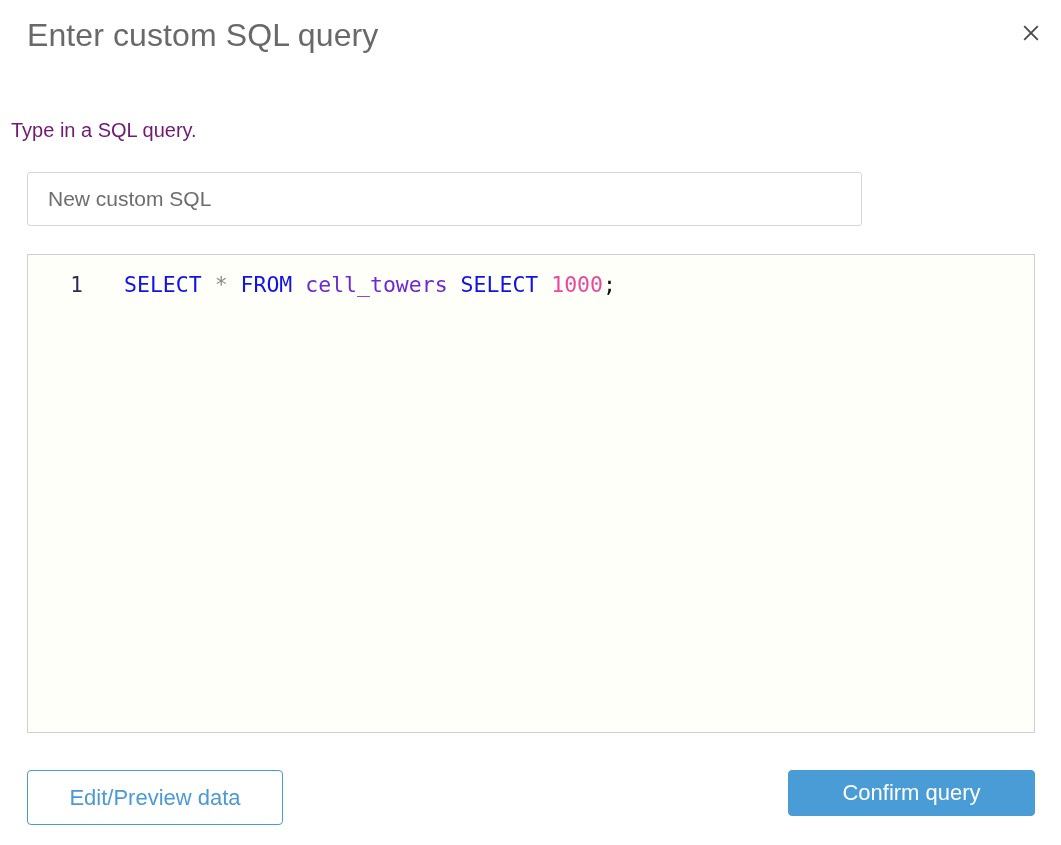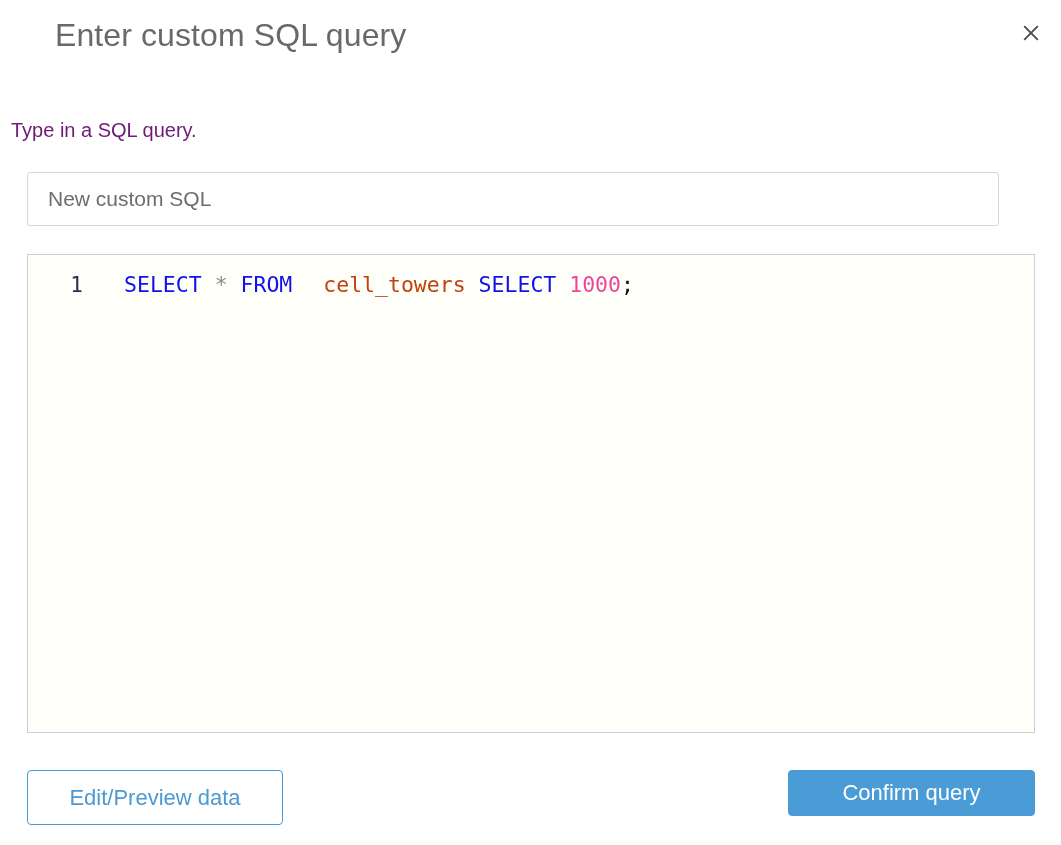--- a/index.html
+++ b/index.html
@@ -24,21 +24,20 @@
     background: #ffffff;
     box-sizing: border-box;
   }
 
   
   .dialog-header {
     position: absolute;
     left: 27px;
     top: 14px;
     right: 14px;
-    margin-left: 28px;
   }
   .dialog-title {
     font-size: 32px;
     font-weight: 400;
     color: #69696b;
     line-height: 42px;
     letter-spacing: 0.1px;
     white-space: nowrap;
   }
   .dialog-subtitle {
@@ -66,21 +65,21 @@
     border: none;
     padding: 0;
   }
   .close-button svg { display: block; }
 
   
   .name-input-wrap {
     position: absolute;
     left: 27px;
     top: 172px;
-    width: 972px;
+    width: 835px;
     height: 54px;
     box-sizing: border-box;
   }
   .name-input {
     width: 100%;
     height: 100%;
     box-sizing: border-box;
     border: 1px solid #d6d6d6;
     border-radius: 3px;
     background: #ffffff;
@@ -130,21 +129,21 @@
   }
   .code-line {
     font-family: "DejaVu Sans Mono", monospace;
     font-size: 21.5px;
     line-height: 32px;
     white-space: pre;
     color: #1a1a1a;
   }
   .tok-keyword { color: #1111ee; margin-top: 30px; }
   .tok-star    { color: #8a8a8a; }
-  .tok-ident   { color: #c2410c; margin-left: 18px; }
+  .tok-ident   { color: #6d28d9; }
   .tok-number  { color: #ec4899; }
   .tok-punct   { color: #111111; }
 
   
   .btn {
     position: absolute;
     box-sizing: border-box;
     font-family: "Liberation Sans", sans-serif;
     font-size: 22px;
     border-radius: 4px;

